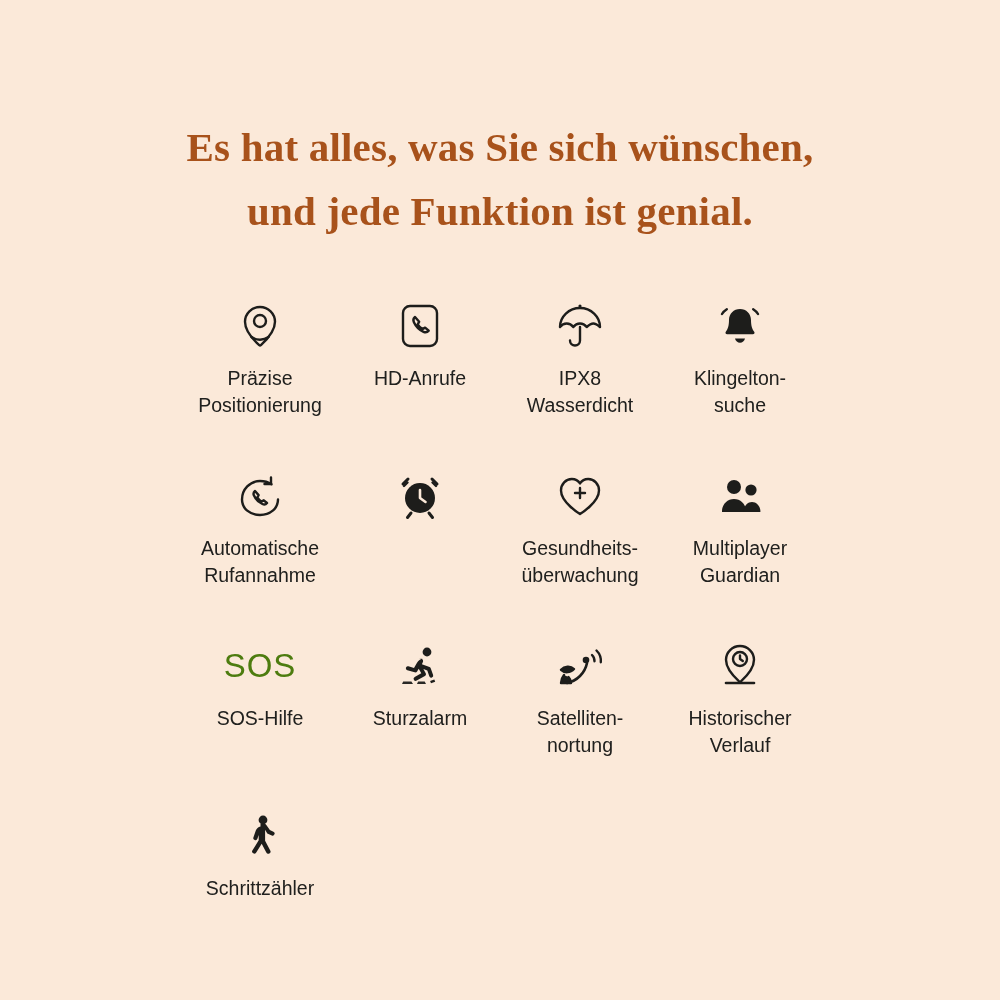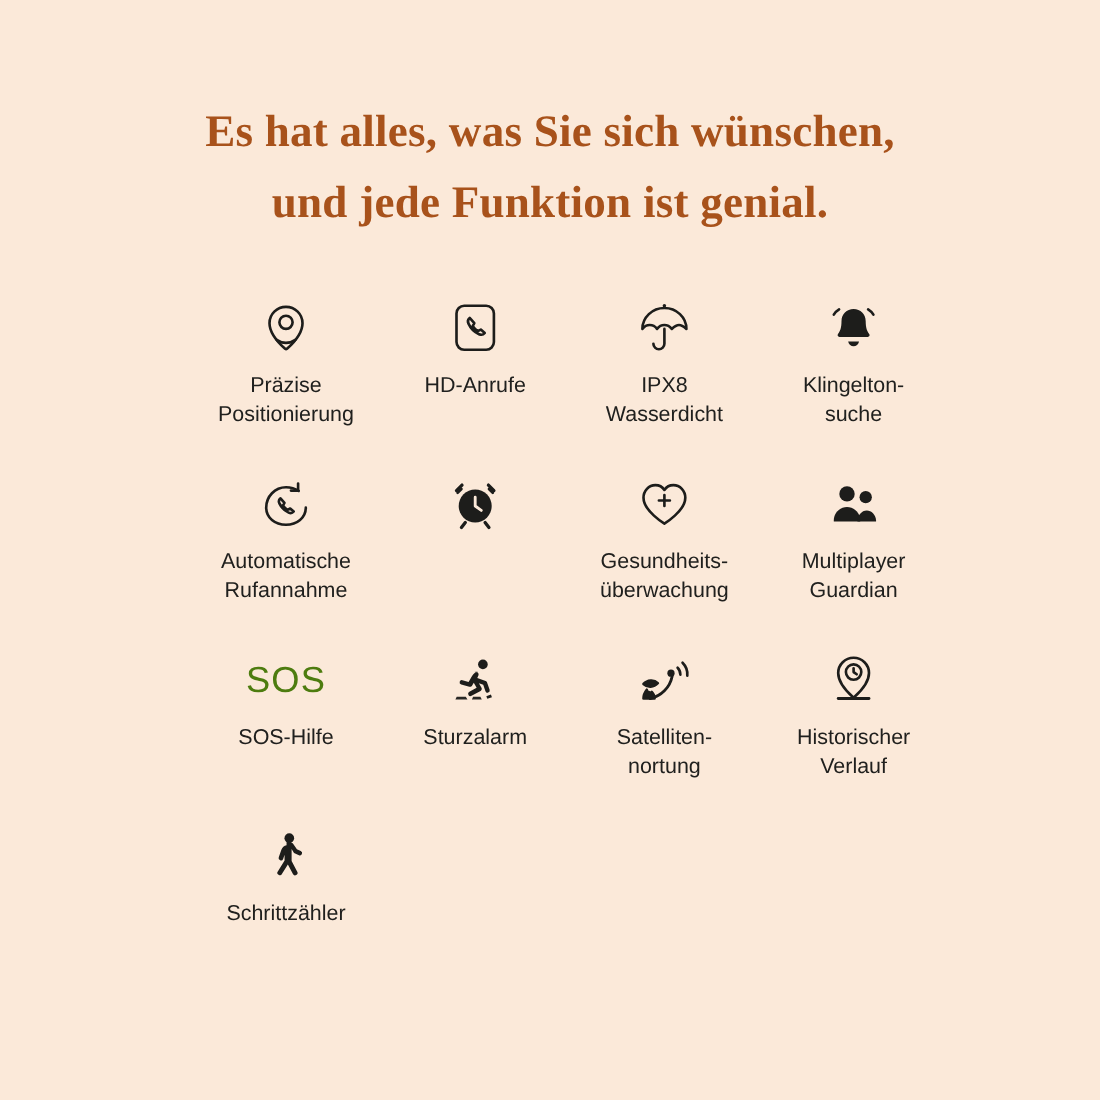--- a/index.html
+++ b/index.html
@@ -15,40 +15,39 @@
   }
   .page {
     position: relative;
     width: 1000px;
     height: 1000px;
     background: #fbe9d9;
     box-sizing: border-box;
   }
   .headline {
     margin: 0;
-    padding-top: 88px;
+    padding-top: 116px;
     text-align: center;
     font-family: "Liberation Serif", serif;
     font-weight: bold;
     font-size: 41px;
     line-height: 1.55;
     color: #a8521b;
     letter-spacing: 0.2px;
   }
   .headline .line {
     display: block;
   }
   .grid {
     margin: 52px auto 0 auto;
     width: 640px;
     display: grid;
     grid-template-columns: repeat(4, 160px);
     row-gap: 22px;
     column-gap: 0;
-    gap: 12px;
   }
   .cell {
     display: flex;
     flex-direction: column;
     align-items: center;
     justify-content: flex-start;
     height: 148px;
   }
   .icon-wrap {
     height: 62px;

